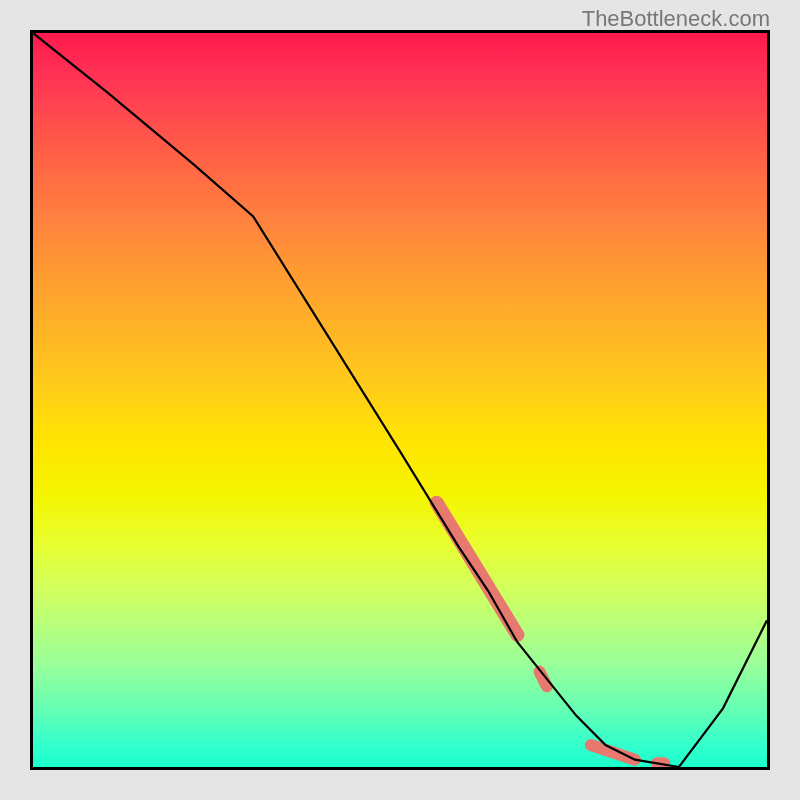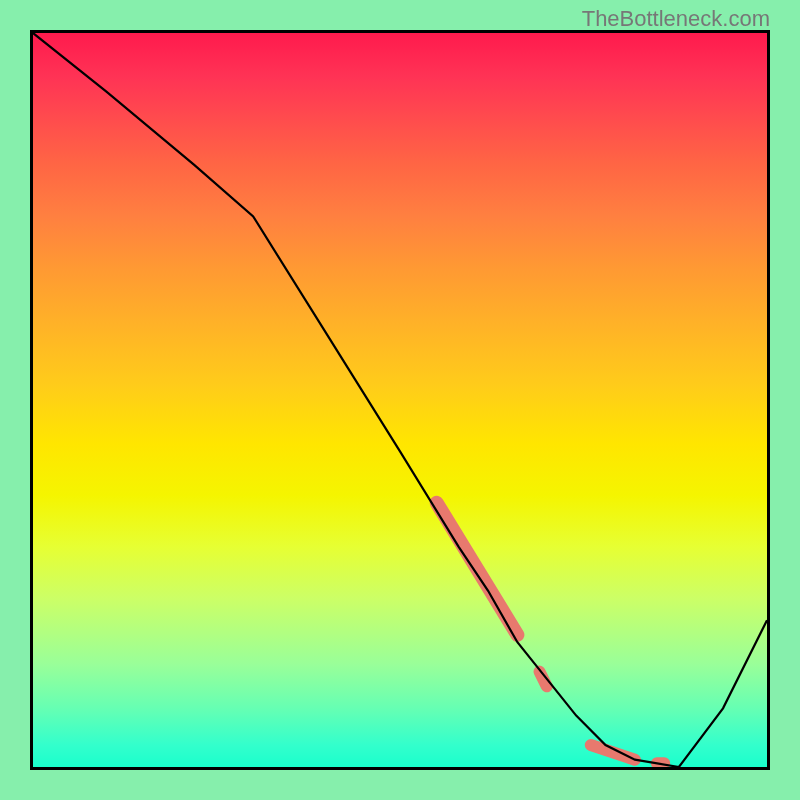--- a/index.html
+++ b/index.html
@@ -7,21 +7,21 @@
     padding: 0;
     width: 800px;
     height: 800px;
     overflow: hidden;
     font-family: Arial, sans-serif;
   }
   .chart-container {
     position: relative;
     width: 800px;
     height: 800px;
-    background: #86efac;
+    background: #e5e5e5;
   }
   .plot-area {
     position: absolute;
     left: 30px;
     top: 30px;
     width: 740px;
     height: 740px;
     border: 3px solid #000;
     box-sizing: border-box;
     background: linear-gradient(to bottom,

